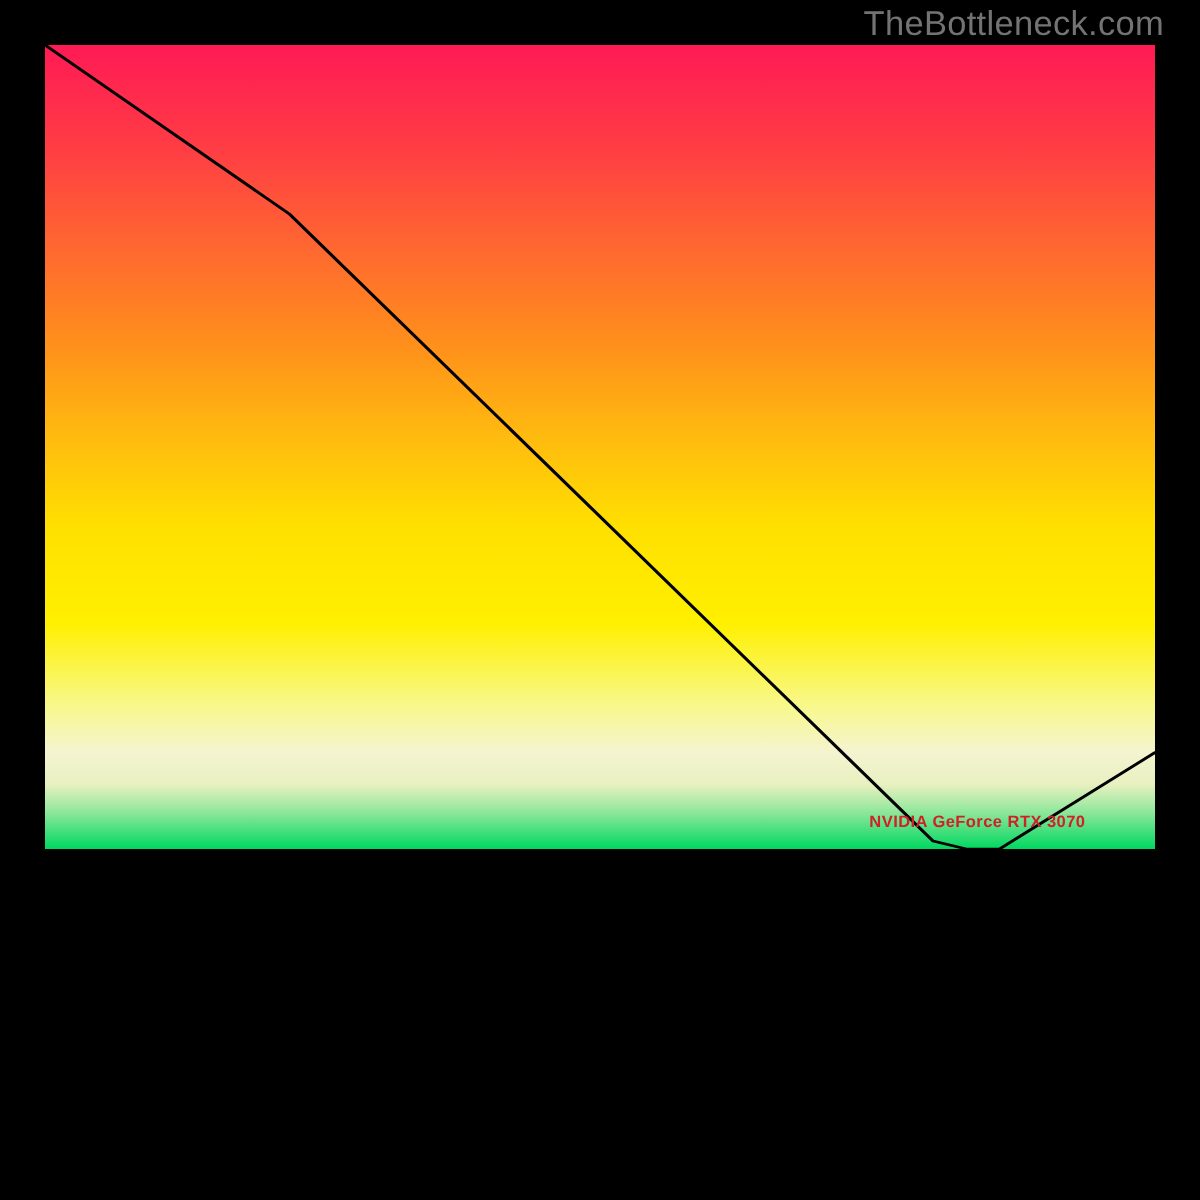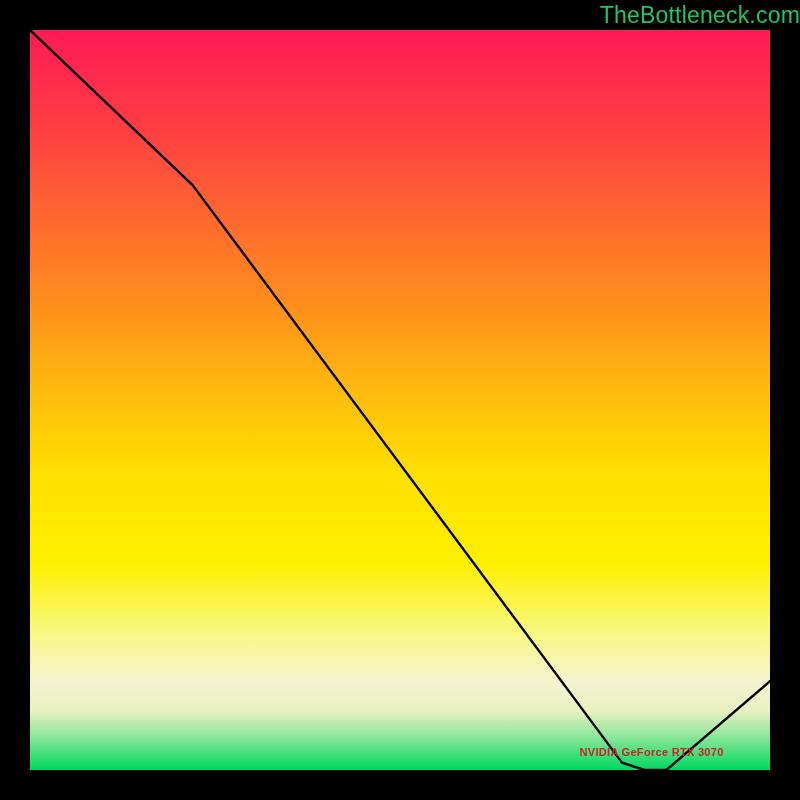--- a/index.html
+++ b/index.html
@@ -7,33 +7,33 @@
     width: 800px;
     height: 800px;
     background: #000;
     font-family: Arial, Helvetica, sans-serif;
     position: relative;
     overflow: hidden;
   }
   .watermark {
     position: absolute;
     top: 2px;
-    right: 0;
-    color: #22c55e;
+    right: 24px;
+    color: #737373;
     font-size: 23px;
     font-weight: 500;
     letter-spacing: 0.2px;
     z-index: 10;
   }
   .plot-area {
     position: absolute;
     left: 30px;
     top: 30px;
     width: 740px;
-    height: 740px;
+    height: 536px;
     background: linear-gradient(to bottom,
       #ff1a55 0%,
       #ff3a45 12%,
       #ff6a2f 26%,
       #ff921a 38%,
       #ffb810 48%,
       #ffe000 60%,
       #fff000 72%,
       #f8f88a 82%,
       #f4f4d0 88%,

